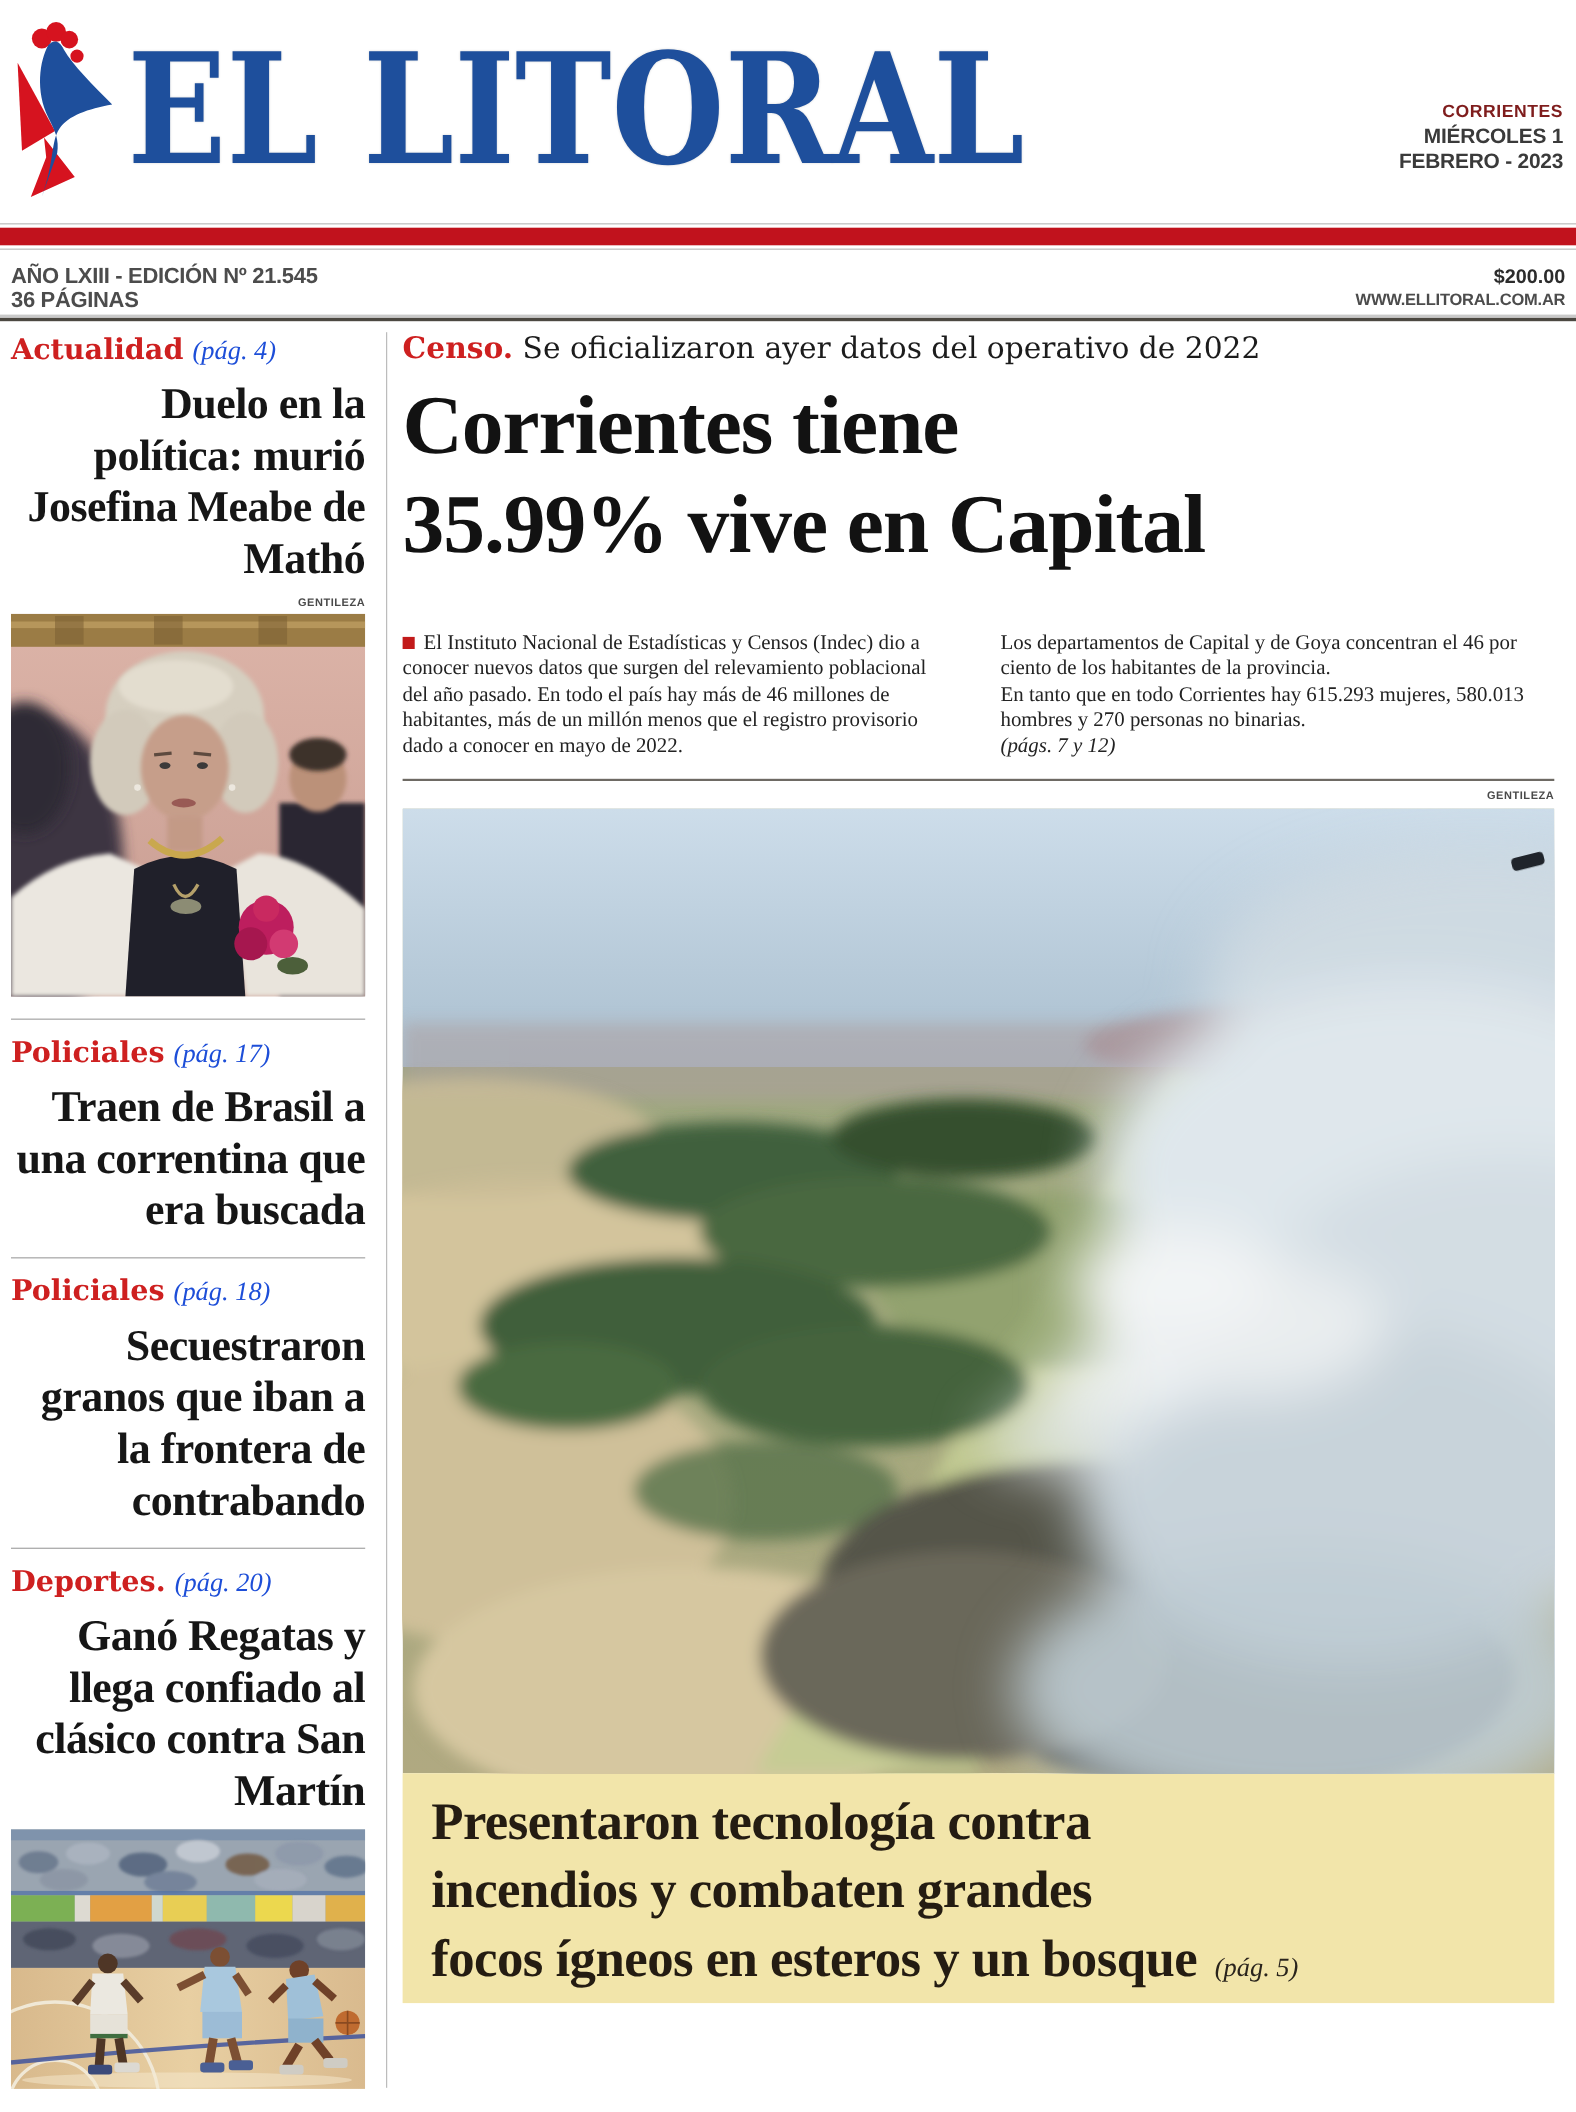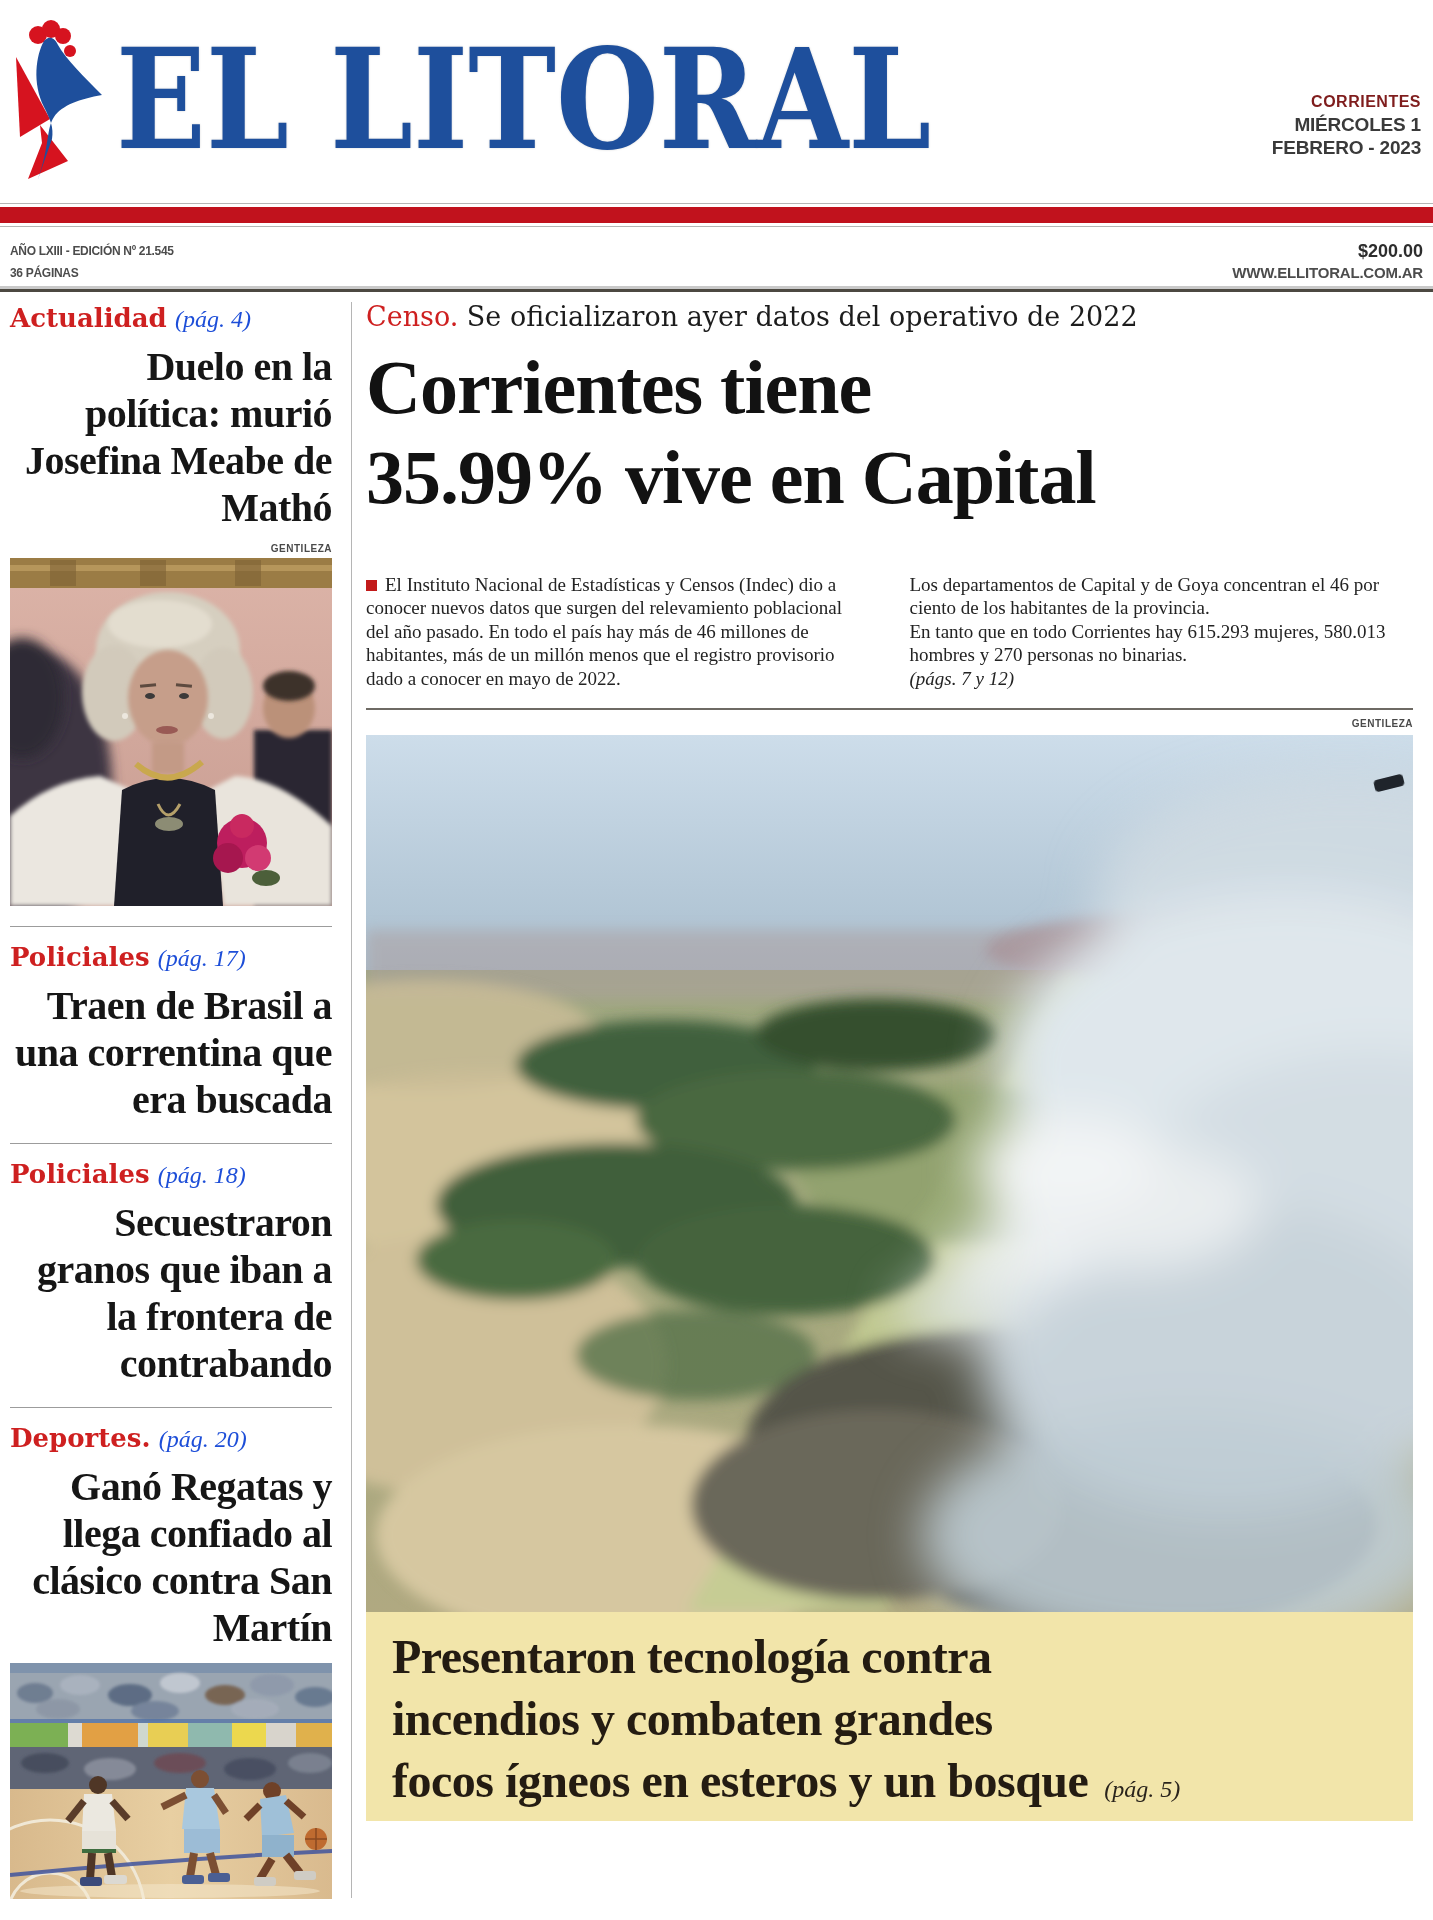--- a/index.html
+++ b/index.html
@@ -14,21 +14,21 @@
   .header-right{position:absolute;right:12px;top:90px;text-align:right;
         font-family:"Liberation Sans",sans-serif;line-height:23px;}
   .header-region{font-size:16px;font-weight:bold;color:#7f1d1d;letter-spacing:.5px;}
   .header-date{font-size:19px;font-weight:bold;color:#3a3a3a;letter-spacing:-.2px;}
   .redbar{position:absolute;left:0;top:203px;width:1433px;}
   .redbar .thin{height:1px;background:#b5b5b5;}
   .redbar .gap{height:3px;}
   .redbar .bar{height:16px;}
   .info-row{position:absolute;left:10px;top:240px;width:1413px;display:flex;
         justify-content:space-between;font-family:"Liberation Sans",sans-serif;}
-  .info-left{font-size:12px;font-weight:bold;color:#4c4c4c;line-height:22px;letter-spacing:-.3px;}
+  .info-left{font-size:20px;font-weight:bold;color:#4c4c4c;line-height:22px;letter-spacing:-.3px;}
   .info-right{text-align:right;line-height:22px;}
   .info-price{font-size:18px;font-weight:bold;color:#2c2c2c;}
   .info-web{font-size:15px;font-weight:bold;color:#4c4c4c;letter-spacing:-.2px;}
   .thick-rule{position:absolute;left:0;top:289px;width:1433px;height:3px;background:#4c4841;
         box-shadow:0 -3px 0 #c9c9c9;}
   .v-divider{position:absolute;left:351px;top:302px;width:1px;height:1596px;background:#b5b5b5;}
   
   .left-col{position:absolute;left:10px;top:302px;width:322px;}
   .lc-section{margin-top:20px;padding-top:14px;border-top:1px solid #9c9c9c;}
   .lc-section.first{margin-top:0;padding-top:0;border-top:none;}
@@ -37,21 +37,21 @@
   .kicker-page{font-family:"Liberation Serif",serif;font-style:italic;font-size:24px;color:#1d4ed8;}
   .lc-headline{margin:8px 0 0 0;font-family:"Liberation Serif",serif;font-weight:700;
         font-size:40px;line-height:47px;letter-spacing:-.5px;color:#161616;text-align:right;}
   .lc-credit{margin:12px 0 4px 0;text-align:right;font-family:"Liberation Sans",sans-serif;
         font-size:10px;font-weight:bold;color:#4a4a4a;letter-spacing:.5px;}
   .lc-photo{display:block;width:322px;margin-top:2px;}
   .lc-photo.bk{margin-top:12px;}
   
   .main-col{position:absolute;left:366px;top:300px;width:1047px;}
   .kicker-main{font-family:"DejaVu Serif",serif;font-size:27px;line-height:34px;color:#1c1c1c;}
-  .kicker-main .kicker-label{font-weight:normal;}
+  .kicker-main .kicker-label{font-weight:bold;}
   .main-headline{margin-top:8px;font-family:"Liberation Serif",serif;font-weight:700;
         font-size:76px;line-height:90px;letter-spacing:-1px;color:#121212;}
   .intro{margin-top:36px;display:grid;grid-template-columns:1fr 1fr;column-gap:40px;
         font-size:19px;line-height:23.5px;color:#232323;}
   .intro p{margin:0;}
   .bullet{display:inline-block;width:11px;height:11px;background:#c21a1a;margin-right:8px;}
   .pages-ref{font-style:italic;}
   .main-rule{margin-top:18px;border:none;border-top:2px solid #6e6a64;}
   .main-credit{margin-top:3px;text-align:right;font-family:"Liberation Sans",sans-serif;
         font-size:10px;font-weight:bold;color:#4a4a4a;letter-spacing:.5px;}

